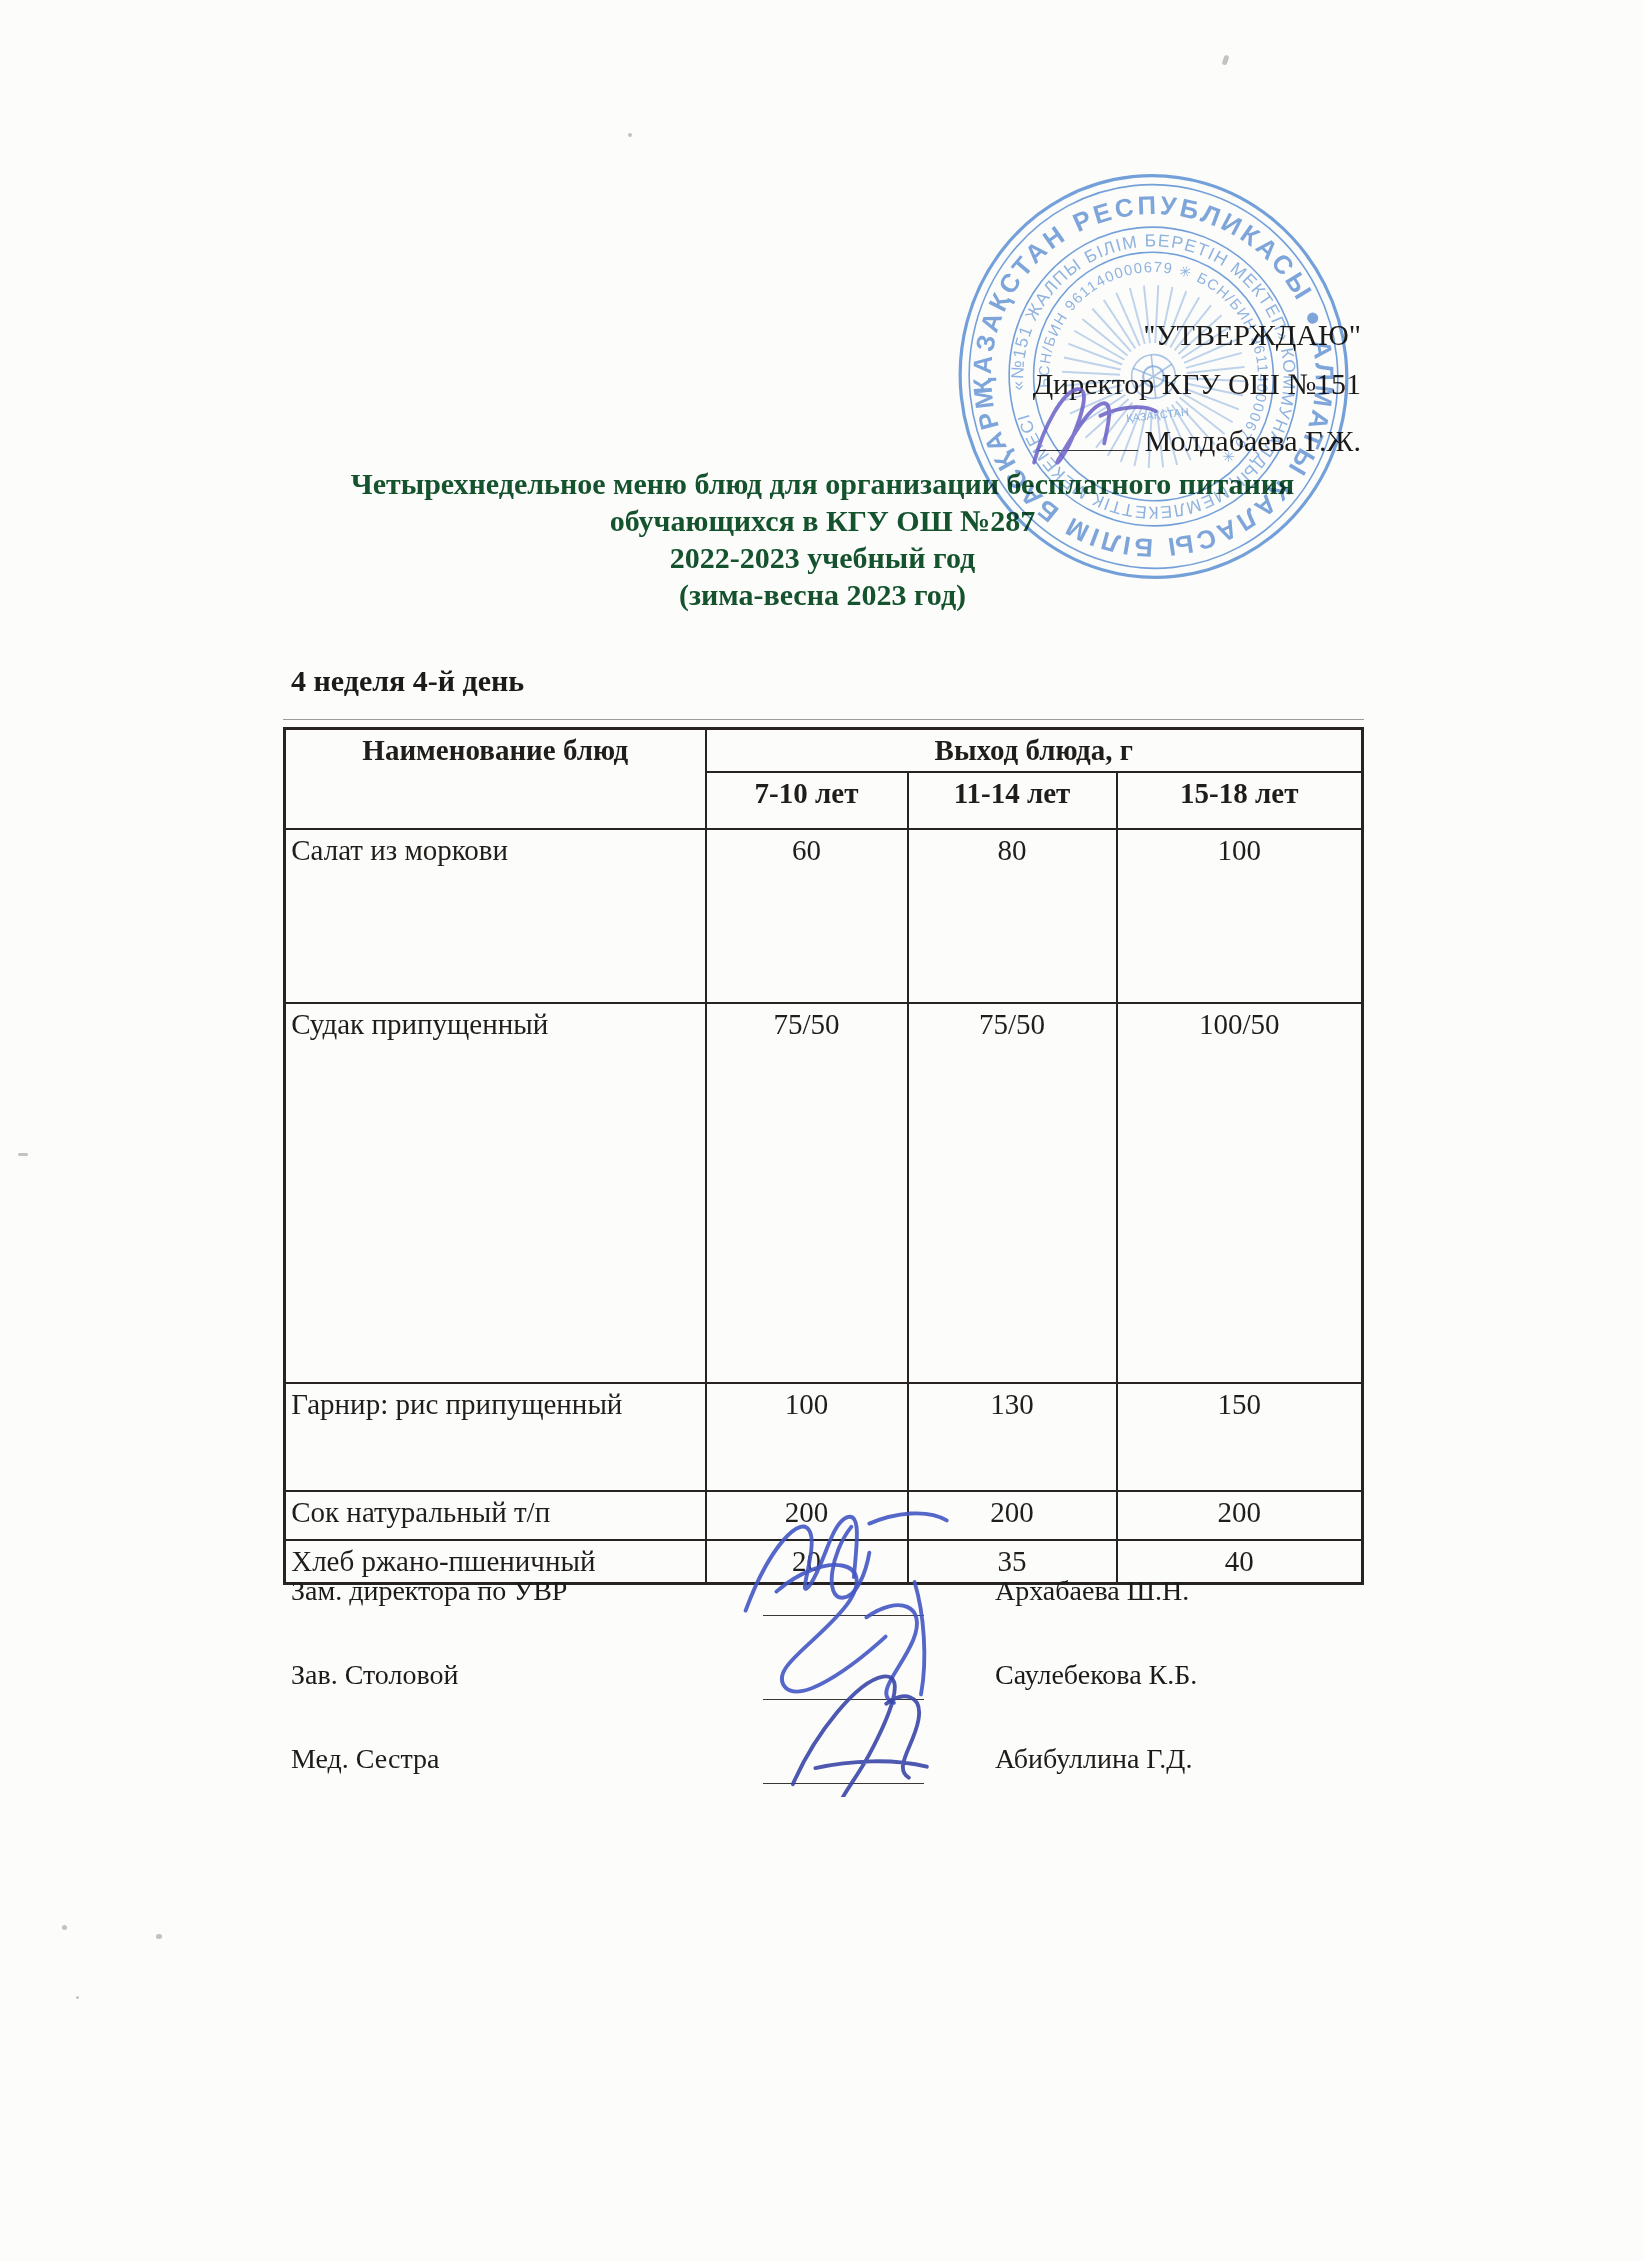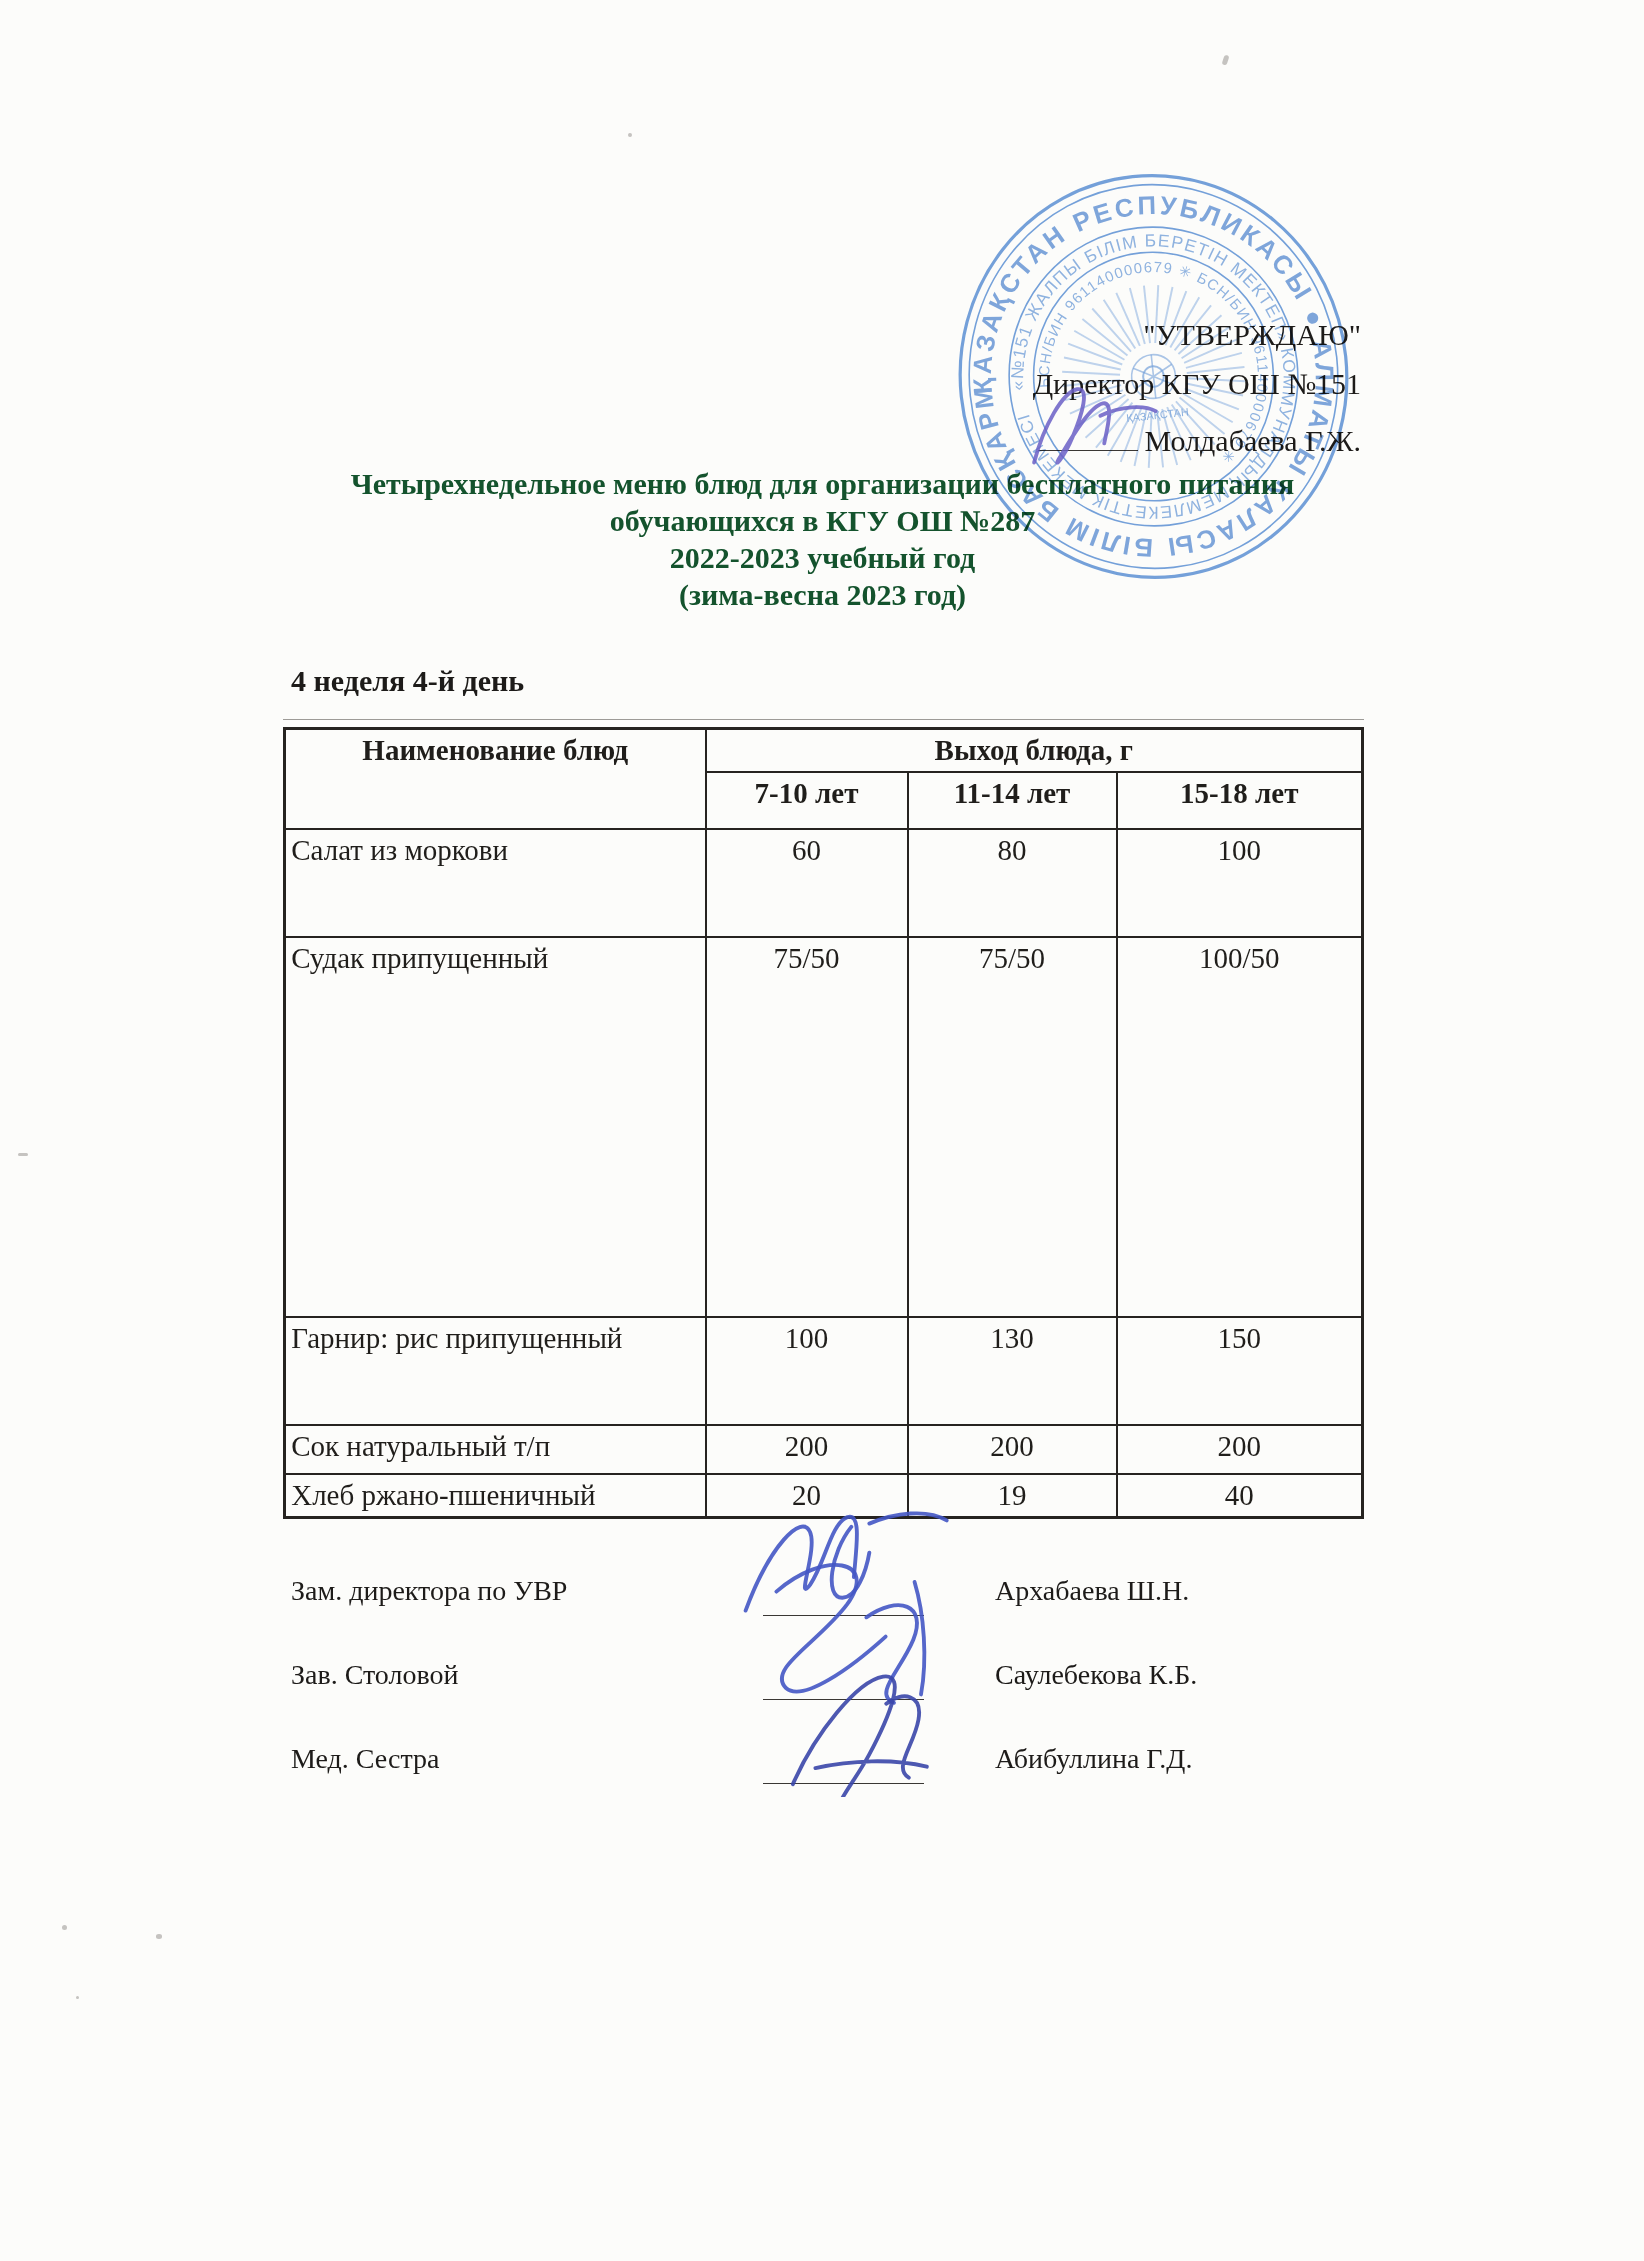--- a/index.html
+++ b/index.html
@@ -45,21 +45,21 @@
   table.menu td{
     border:2.6px solid #262320;vertical-align:top;padding:3.9px 5.2px;
     overflow:hidden;
   }
   table.menu{border:3.2px solid #262320;}
   td.hdr{font-weight:bold;text-align:center;vertical-align:middle;}
   td.dish{text-align:left;padding-left:9px;}
   td.val{text-align:center;}
   tr.h1{height:41px;}
   tr.h2{height:57px;}
-  tr.r0{height:108px;}
+  tr.r0{height:174px;}
   tr.r1{height:380px;}
   tr.r2{height:108px;}
   tr.r3{height:49px;margin-left:24px;}
   tr.r4{height:43px;}
 
   
   .sig-row{left:291px;width:1095px;height:45px;font-size:28px;z-index:2;}
   .sig-row .role{position:absolute;left:0;top:0;}
   .sig-row .name{position:absolute;left:704px;top:0;}
   .sig-row .line{position:absolute;left:472px;top:40px;width:161px;height:0;border-bottom:1.9px solid #3a3734;}
@@ -200,21 +200,21 @@
     </tr>
     <tr class="r3">
       <td class="dish">Сок натуральный т/п</td>
       <td class="val">200</td>
       <td class="val">200</td>
       <td class="val">200</td>
     </tr>
     <tr class="r4">
       <td class="dish">Хлеб ржано-пшеничный</td>
       <td class="val">20</td>
-      <td class="val">19</td>
+      <td class="val">35</td>
       <td class="val">40</td>
     </tr>
   </tbody>
 </table>
 
 <div class="abs sig-row row1">
   <span class="role">Зам. директора по УВР</span>
   <span class="line"></span>
   <span class="name">Архабаева Ш.Н.</span>
 </div>

